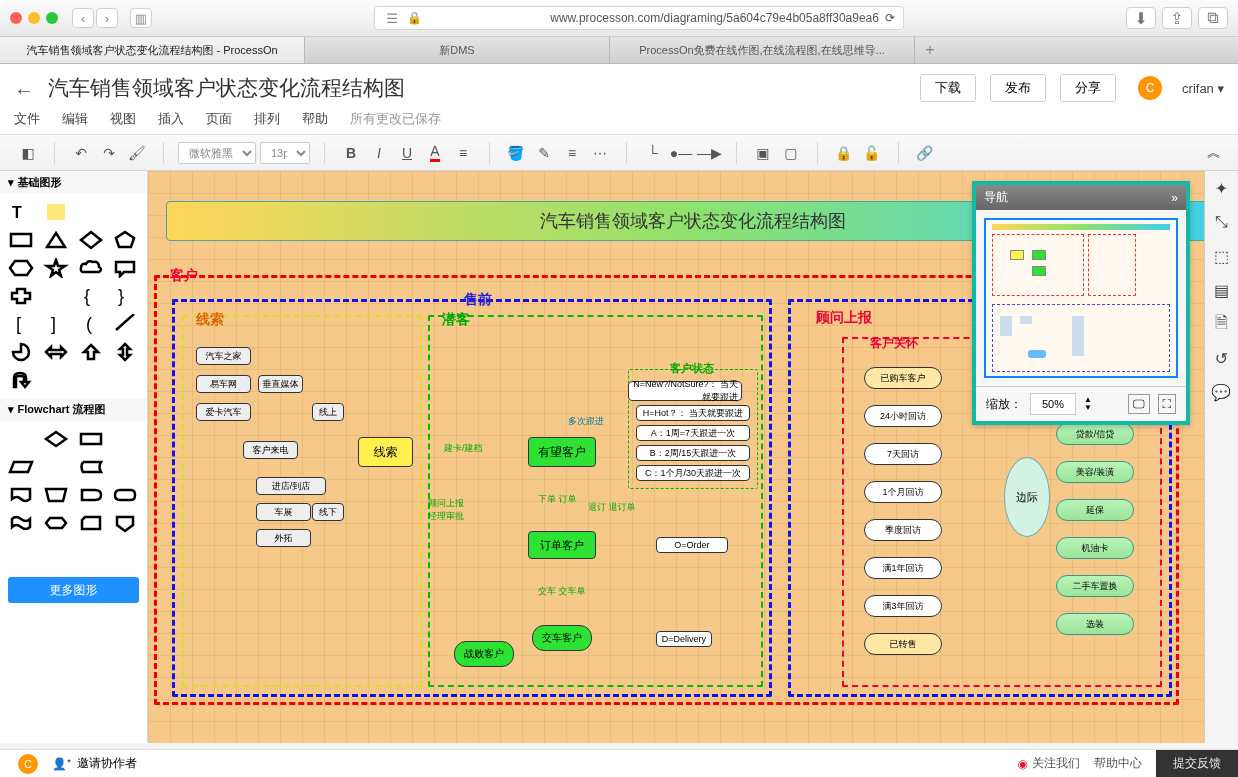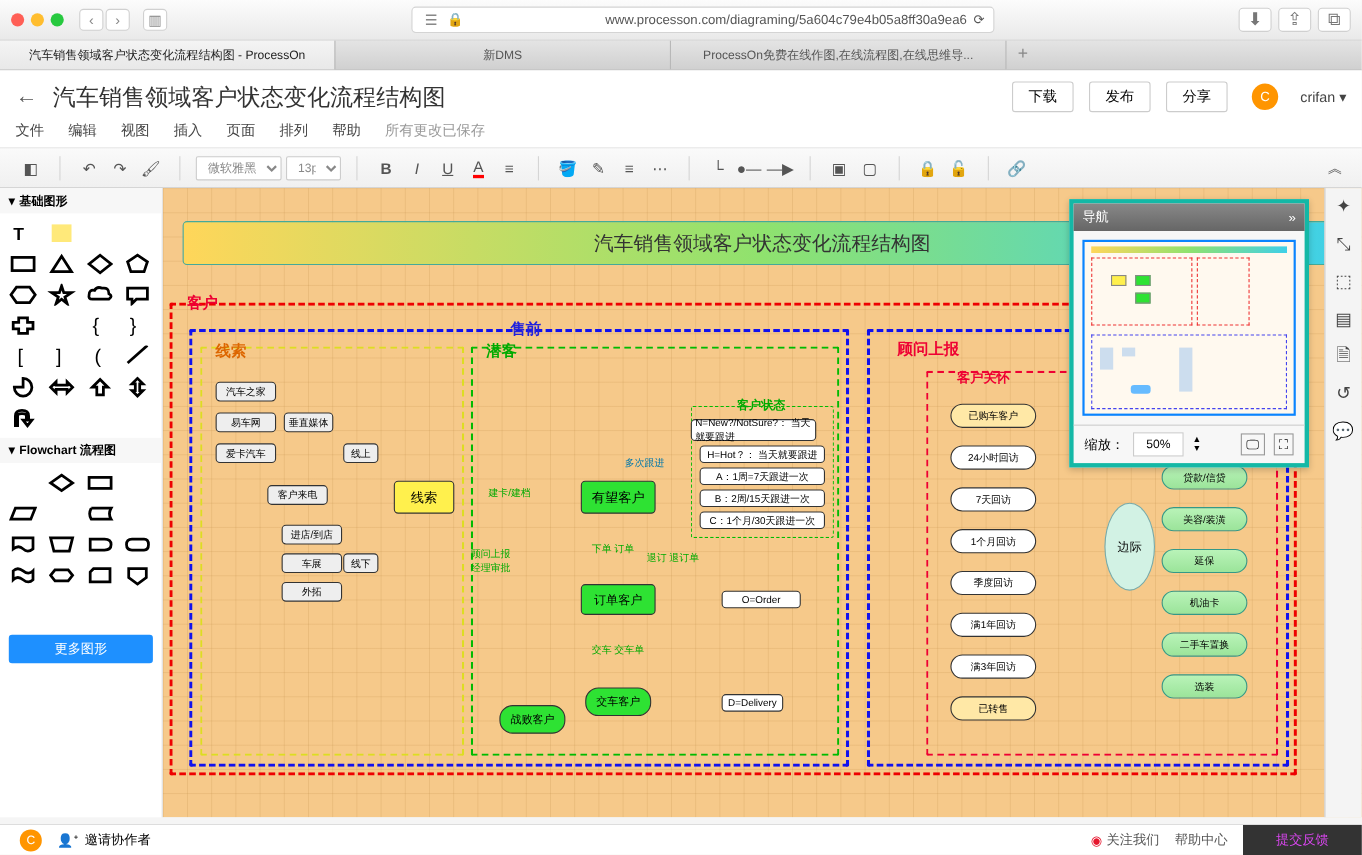--- a/index.html
+++ b/index.html
@@ -46,21 +46,21 @@
 .shape svg{stroke:#000;fill:none;stroke-width:2.5}
 .more-btn{margin-top:auto;margin:8px;height:26px;background:#1e90ff;color:#fff;font-size:12px;border-radius:3px;display:flex;align-items:center;justify-content:center}
 .canvas-wrap{flex:1;position:relative;overflow:hidden}
 .canvas{position:absolute;inset:0;background:#f6c98a;background-image:
  linear-gradient(rgba(200,150,80,.25) 1px,transparent 1px),
  linear-gradient(90deg,rgba(200,150,80,.25) 1px,transparent 1px);
  background-size:22px 22px;padding:18px 18px 12px 18px;overflow:hidden}
 .title-banner{height:40px;background:linear-gradient(90deg,#ffd65a,#8fe26e,#3fd0e8);border:1px solid #4a9;border-radius:4px;display:flex;align-items:center;justify-content:center;font-size:18px;color:#333;margin:12px 0 18px 0}
 .dashed-box{position:absolute;border-width:3px;border-style:dashed;border-radius:2px}
 .label{position:absolute;font-size:14px;font-weight:bold;padding:0 4px}
-.node{position:absolute;border:1px solid #333;border-radius:4px;font-size:9px;display:flex;align-items:center;justify-content:center;text-align:left;background:#fff;padding:1px 3px}
+.node{position:absolute;border:1px solid #333;border-radius:4px;font-size:9px;display:flex;align-items:center;justify-content:center;text-align:right;background:#fff;padding:1px 3px}
 .node.gray{background:#eee}
 .node.yellow{background:#fff04d}
 .node.green{background:#2ee233}
 .node.round{border-radius:14px;background:#fff}
 .node.rounder{border-radius:14px;background:linear-gradient(#b9f3b8,#9be49a);border-color:#398}
 .small-label{position:absolute;font-size:9px;color:#07a}
 .red-label{color:#e03}
 .green-label{color:#0a0}
 .orange-label{color:#d60}
 
@@ -69,21 +69,21 @@
 .nav-thumb{margin:8px;height:160px;border:2px solid #0a84ff;background:#fff9ef;position:relative;overflow:hidden}
 .nav-zoom{display:flex;align-items:center;padding:6px 10px;font-size:12px;gap:8px;border-top:1px solid #ccc}
 .nav-zoom input{width:46px;border:1px solid #ccc;height:22px;text-align:center;font-size:11px}
 .nav-side{position:absolute;right:0;top:0;width:34px;background:#f4f4f4;border-left:1px solid #ccc;height:100%;display:flex;flex-direction:column;align-items:center;padding-top:6px;gap:12px}
 .nav-side div{width:22px;height:22px;display:flex;align-items:center;justify-content:center;color:#444}
 
 .footer{height:28px;position:fixed;bottom:0;left:0;right:0;background:#fff;border-top:1px solid #ddd;display:flex;align-items:center;padding:0 10px;gap:14px;font-size:12px}
 .footer .avatar{width:20px;height:20px;font-size:11px}
 .foot-right{margin-left:auto;display:flex;align-items:center;gap:14px}
 .foot-link{color:#555;display:flex;align-items:center;gap:4px}
-.foot-btn{background:#333;color:#d946ef;height:28px;padding:0 30px;display:flex;align-items:center;margin-right:-10px}
+.foot-btn{background:#333;color:#e5e5e5;height:28px;padding:0 17px;display:flex;align-items:center;margin-right:-10px}
 </style>
 </head>
 <body>
 
 <div class="chrome">
   <span class="dot red"></span>
   <span class="dot yellow"></span>
   <span class="dot green"></span>
   <div class="nav-btns">
     <div class="nav-btn">‹</div>
@@ -471,21 +471,21 @@
       <div class="dashed-box" style="left:640px;top:128px;width:384px;height:398px;border-color:#11e"></div>
       <span class="label" style="left:664px;top:138px;color:#e03">顾问上报</span>
 
       <div class="dashed-box" style="left:694px;top:166px;width:320px;height:350px;border-color:#e03;border-width:2px"></div>
       <span class="label" style="left:718px;top:164px;color:#e03;font-size:12px">客户关怀</span>
 
       <div class="node gray" style="left:48px;top:176px;width:55px;height:18px">汽车之家</div>
       <div class="node gray" style="left:48px;top:204px;width:55px;height:18px">易车网</div>
       <div class="node gray" style="left:48px;top:232px;width:55px;height:18px">爱卡汽车</div>
       <div class="node gray" style="left:95px;top:270px;width:55px;height:18px">客户来电</div>
-      <div class="node gray" style="left:108px;top:306px;width:55px;height:18px">进店/到店</div>
+      <div class="node gray" style="left:108px;top:306px;width:70px;height:18px">进店/到店</div>
       <div class="node gray" style="left:108px;top:332px;width:55px;height:18px">车展</div>
       <div class="node gray" style="left:108px;top:358px;width:55px;height:18px">外拓</div>
 
       <div class="node gray" style="left:110px;top:204px;width:45px;height:18px">垂直媒体</div>
       <div class="node gray" style="left:164px;top:232px;width:32px;height:18px">线上</div>
       <div class="node gray" style="left:164px;top:332px;width:32px;height:18px">线下</div>
 
       <div class="node yellow" style="left:210px;top:266px;width:55px;height:30px;font-size:12px">线索</div>
 
       <span class="small-label" style="left:296px;top:271px;color:#0a0">建卡/建档</span>

